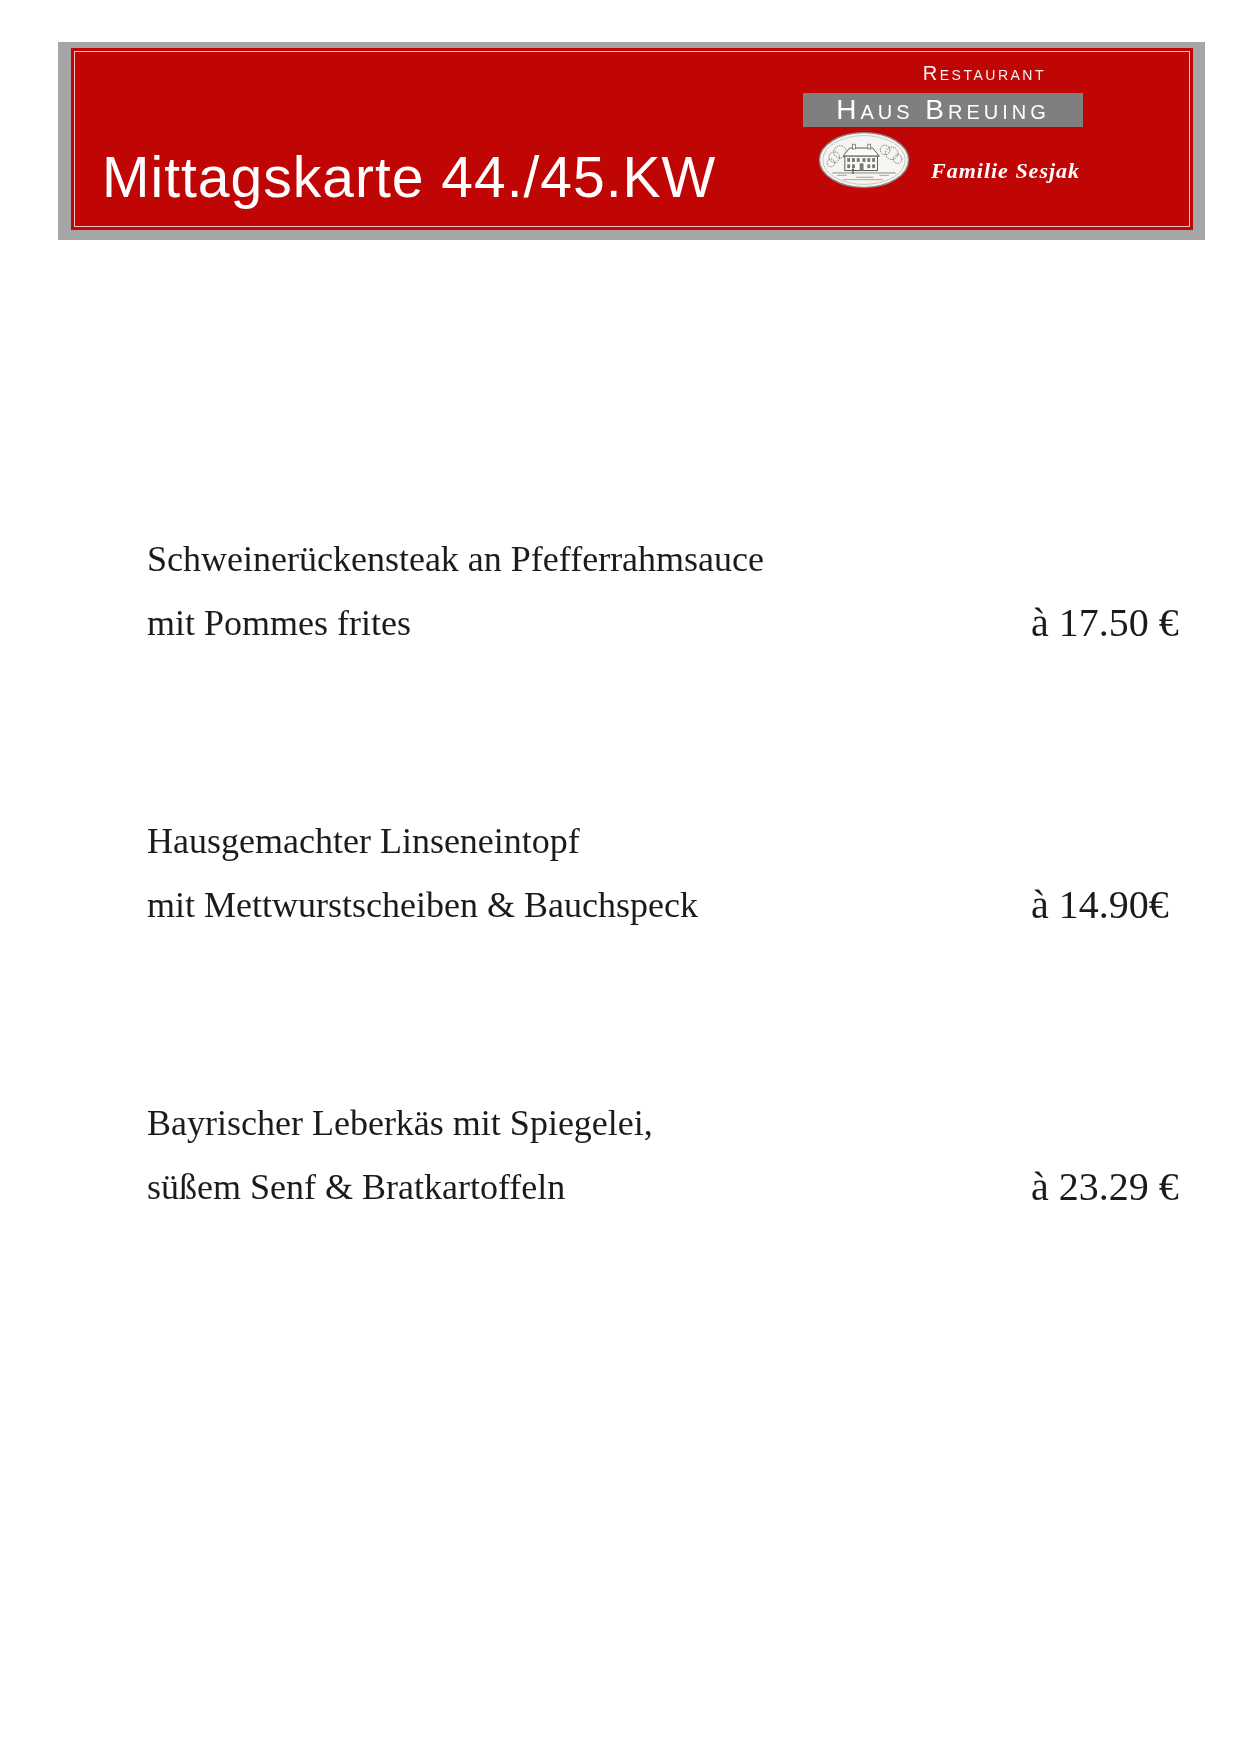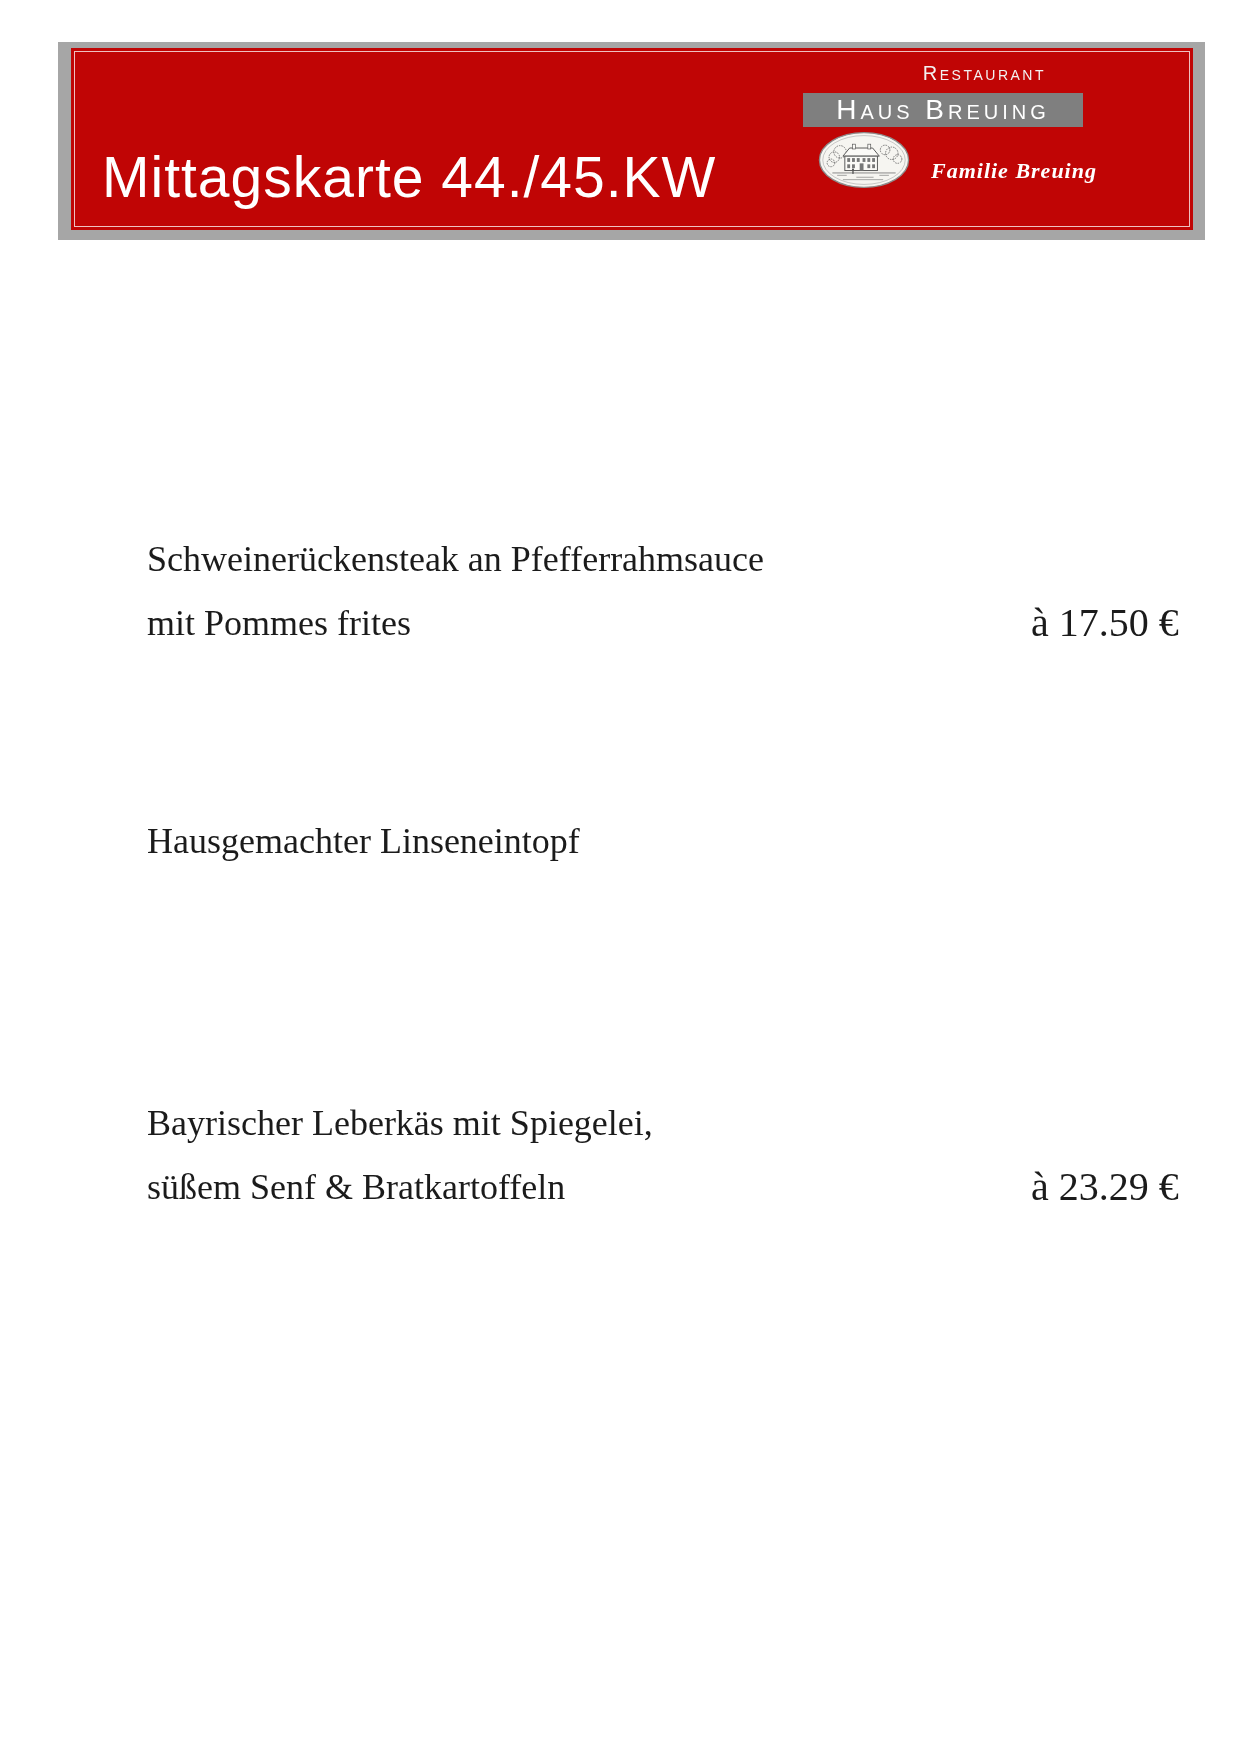--- a/index.html
+++ b/index.html
@@ -128,36 +128,40 @@
             <line x1="20" y1="46" x2="30" y2="46"></line>
             <line x1="40" y1="48" x2="58" y2="48"></line>
             <line x1="64" y1="46" x2="74" y2="46"></line>
             <line x1="26" y1="50.5" x2="68" y2="50.5"></line>
           </g>
           <circle cx="36.5" cy="40" r="1.1" fill="#555"></circle>
           <rect x="35.8" y="41" width="1.4" height="3.5" fill="#555"></rect>
         </svg>
       </div>
 
-      <div class="family">Familie Breuing</div>
+      <div class="family">Familie Sesjak</div>
     </div>
   </header>
 
   <main>
 
     <section class="item i1">
       <div class="line">Schweinerückensteak an Pfefferrahmsauce</div>
       <div class="row">
         <div class="line">mit Pommes frites</div>
         <div class="price">à 17.50 €</div>
       </div>
     </section>
 
     <section class="item i2">
       <div class="line">Hausgemachter Linseneintopf</div>
+      <div class="row">
+        <div class="line">mit Mettwurstscheiben &amp; Bauchspeck</div>
+        <div class="price">à 14.90€</div>
+      </div>
     </section>
 
     <section class="item i3">
       <div class="line">Bayrischer Leberkäs mit Spiegelei,</div>
       <div class="row">
         <div class="line">süßem Senf &amp; Bratkartoffeln</div>
         <div class="price">à 23.29 €</div>
       </div>
     </section>
 

